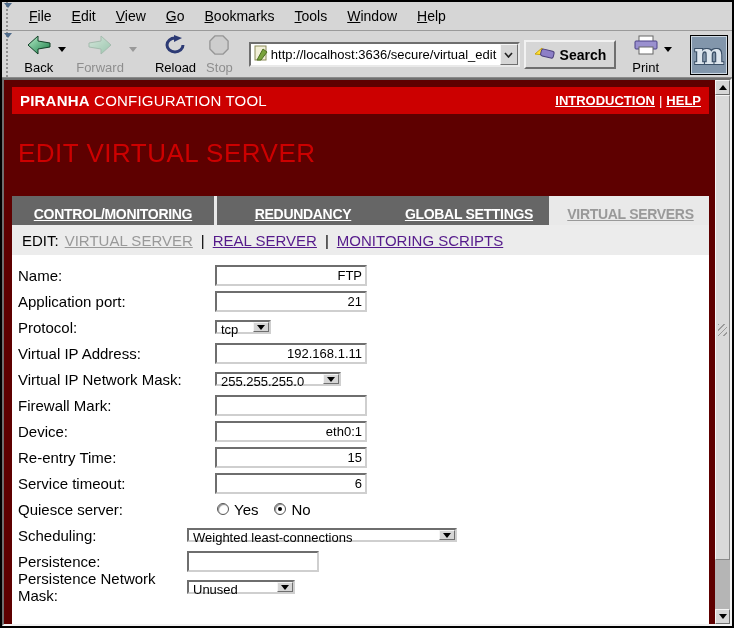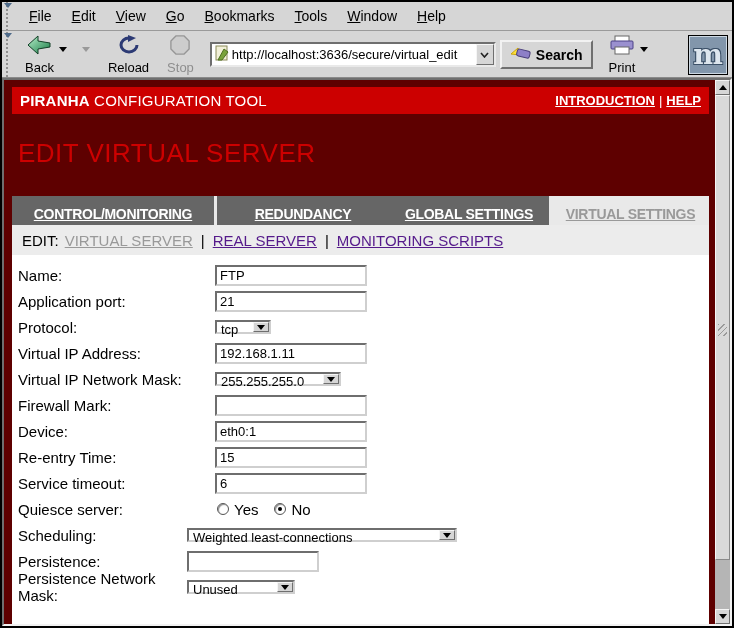--- a/index.html
+++ b/index.html
@@ -68,21 +68,21 @@
     display:flex; align-items:center; padding-left:10px; font-size:15px; color:#000; }
   .subnav .cur { color:#999999; text-decoration:underline; margin-left:6px; cursor:pointer; }
   .subnav .sep { margin:0 8px; }
   .subnav a.plink { color:#551a8b; text-decoration:underline; cursor:pointer; }
 
   .formarea { position:absolute; left:8px; right:6px; top:175px; bottom:0; background:#fff; padding-top:7px; }
   .frow { display:flex; align-items:center; height:26px; }
   .flabel { width:203px; padding-left:6px; font-size:15px; color:#000; }
   .frow.wide .flabel { width:175px; }
   .tinput { width:152px; height:21px; border:2px solid; border-color:#6e6e6e #cfcfcf #cfcfcf #6e6e6e;
-    font-size:13px; font-family:"Liberation Sans","DejaVu Sans",sans-serif; padding:0 3px; background:#fff; }
+    font-size:13px; font-family:"Liberation Sans","DejaVu Sans",sans-serif; padding:0 3px; background:#fff;text-align:right; }
   .tinput.narrow { width:132px; }
   .sel { height:14px; display:flex; align-items:flex-start; border:2px solid; border-color:#6e6e6e #cfcfcf #cfcfcf #6e6e6e;
     background:#fff; cursor:pointer; }
   .seltext { flex:1; font-size:13px; padding:0 4px; white-space:nowrap; overflow:hidden; }
   .selbtn { width:16px; align-self:stretch; background:#d6d6d6; border:1px solid; border-color:#f5f5f5 #6f6f6f #6f6f6f #f5f5f5;
     display:flex; align-items:center; justify-content:center; }
   .dtri { width:0; height:0; border-left:4px solid transparent; border-right:4px solid transparent; border-top:5px solid #000; }
   .radio { width:12px; height:12px; border-radius:50%; background:#fff; border:1px solid #555;
     box-shadow:inset 1px 1px 1px rgba(0,0,0,.45), inset -1px -1px 1px #fff; margin:0 5px 0 2px;
     display:inline-flex; align-items:center; justify-content:center; cursor:pointer; }
@@ -150,36 +150,50 @@
               </defs>
             <polygon points="2,10 12,1 12,6 24,8 24,12 12,14 12,19" fill="url(#gb)" stroke="#123f26"></polygon>
           </svg>
         </span>
         <span class="lbl">Back</span>
       </div>
       <span class="ddtri"></span>
     </div>
 
     <div class="navbtn disabled">
+      <div class="stack">
+        <span style="opacity:.55;">
+          <svg width="26" height="20" viewBox="0 0 26 20">
+            <defs>
+                <linearGradient id="gf" x1="0" y1="0" x2="1" y2="1">
+                  <stop offset="0" stop-color="#d8f5e2"></stop>
+                  <stop offset="1" stop-color="#68b98d"></stop>
+                </linearGradient>
+              </defs>
+            <polygon points="24,10 14,1 14,6 2,8 2,12 14,14 14,19" fill="url(#gf)" stroke="#7da58e"></polygon>
+          </svg>
+        </span>
+        <span class="lbl">Forward</span>
+      </div>
       <span class="ddtri dis"></span>
     </div>
 
     <div class="navbtn" style="margin-left:8px;">
       <div class="stack">
         <span>
           <svg width="22" height="20" viewBox="0 0 22 20">
             <path d="M 11 3 a 8 7 0 1 0 8 7" fill="none" stroke="#2c3a74" stroke-width="3"></path>
             <polygon points="10,0 18,3 10,7" fill="#2c3a74"></polygon>
           </svg>
         </span>
         <span class="lbl">Reload</span>
       </div>
     </div>
 
-    <div class="navbtn disabled" style="margin-left:8px;justify-content:flex-end;">
+    <div class="navbtn disabled" style="margin-left:0;justify-content:flex-end;">
       <div class="stack">
         <span>
           <svg width="20" height="20" viewBox="0 0 22 22">
             <polygon points="6.5,1 15.5,1 21,6.5 21,15.5 15.5,21 6.5,21 1,15.5 1,6.5" fill="#cdcdcd" stroke="#969696" stroke-width="1.5"></polygon>
           </svg>
         </span>
         <span class="lbl">Stop</span>
       </div>
     </div>
 
@@ -237,21 +251,21 @@
           <a>INTRODUCTION</a><span class="sep">|</span><a>HELP</a>
         </span>
       </div>
 
       <div class="page-title">EDIT VIRTUAL SERVER</div>
 
       <div class="tabbar">
         <div class="tab t1">CONTROL/MONITORING</div>
         <div class="tab t3">REDUNDANCY</div>
         <div class="tab t2">GLOBAL SETTINGS</div>
-        <div class="tab active">VIRTUAL SETTINGS</div>
+        <div class="tab active">VIRTUAL SERVERS</div>
       </div>
 
       <div class="subnav">
         <span>EDIT:</span>
         <a class="cur">VIRTUAL SERVER</a>
         <span class="sep">|</span>
         <a class="plink">REAL SERVER</a>
         <span class="sep">|</span>
         <a class="plink">MONITORING SCRIPTS</a>
       </div>

